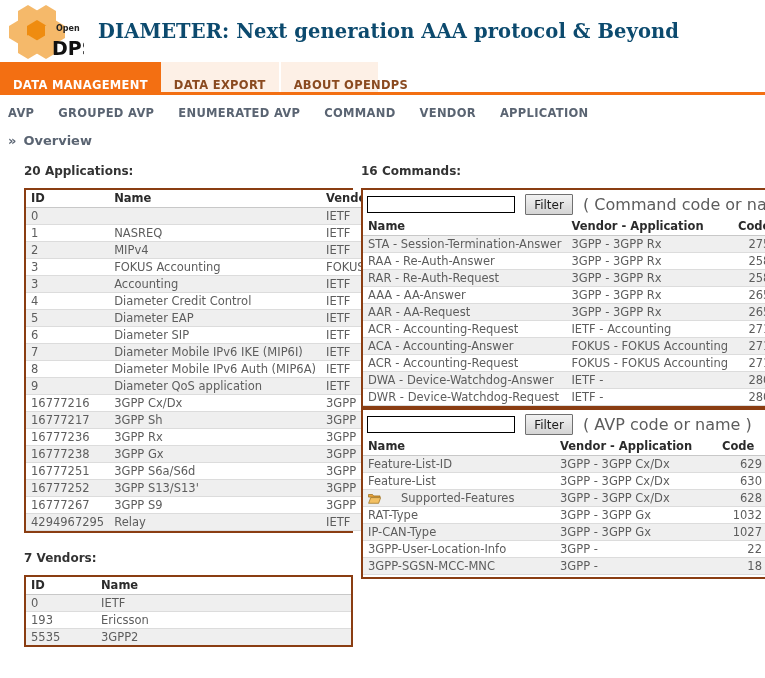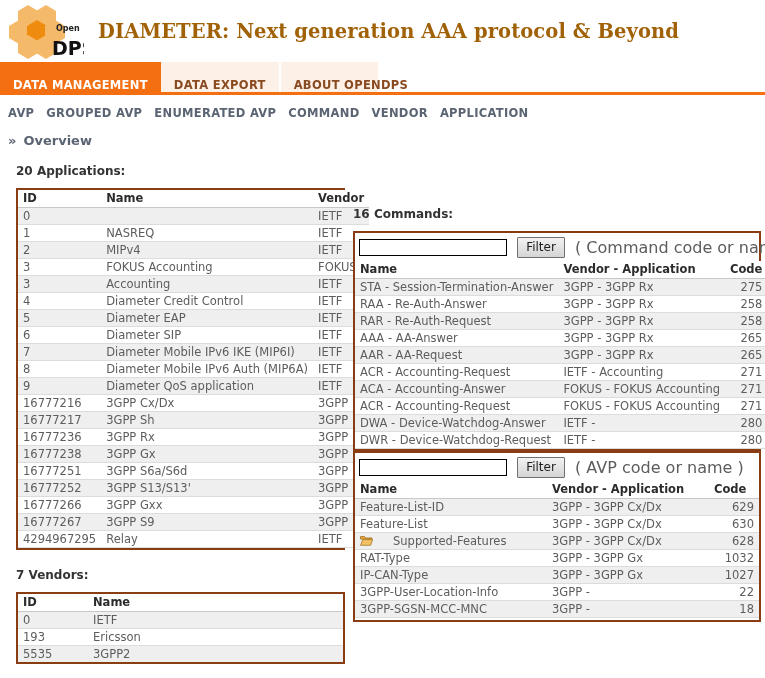--- a/index.html
+++ b/index.html
@@ -28,21 +28,21 @@
     width: 76px;
     height: 56px;
     position: relative;
     flex: 0 0 auto;
   }
   .logo svg { display: block; }
   .site-title {
     font-family: "DejaVu Serif", "Liberation Serif", serif;
     font-weight: bold;
     font-size: 19.5px;
-    color: #a16207;
+    color: #0c4a6e;
     letter-spacing: 0.1px;
     margin-left: 14px;
     white-space: nowrap;
   }
 
   
   .tabbar {
     position: relative;
     height: 30px;
     display: flex;
@@ -75,21 +75,21 @@
     color: #ffffff;
     border-right: none;
   }
 
   
   .subnav {
     display: flex;
     align-items: center;
     height: 28px;
     padding: 0 8px;
-    gap: 12px;
+    gap: 24px;
     margin-top: 4px;
   }
   .subnav-item {
     font-size: 11.5px;
     font-weight: bold;
     letter-spacing: 0.3px;
     color: #5a6472;
     cursor: pointer;
     white-space: nowrap;
   }
@@ -102,22 +102,22 @@
     color: #5a6472;
     display: flex;
     align-items: baseline;
     gap: 7px;
   }
   .breadcrumb .chev { color: #5a6472; font-size: 13px; }
 
   
   .content {
     display: flex;
-    align-items: center;
-    padding: 14px 0 0 8px;
+    align-items: flex-start;
+    padding: 14px 0 0 16px;
   }
   .col-left  { width: 345px; padding: 0 8px; box-sizing: border-box; }
   .col-right { width: 420px; padding: 0 12px 0 0; box-sizing: border-box; }
 
   .section-title {
     font-size: 12px;
     font-weight: bold;
     color: #333333;
     margin: 0 0 10px 0;
   }
@@ -346,25 +346,20 @@
               <td class="c-id">16777251</td>
               <td>3GPP S6a/S6d</td>
               <td class="c-vendor">3GPP</td>
             </tr>
             <tr>
               <td class="c-id">16777252</td>
               <td>3GPP S13/S13'</td>
               <td class="c-vendor">3GPP</td>
             </tr>
             <tr>
-              <td class="c-id">16777266</td>
-              <td>3GPP Gxx</td>
-              <td class="c-vendor">3GPP</td>
-            </tr>
-            <tr>
               <td class="c-id">16777267</td>
               <td>3GPP S9</td>
               <td class="c-vendor">3GPP</td>
             </tr>
             <tr>
               <td class="c-id">4294967295</td>
               <td>Relay</td>
               <td class="c-vendor">IETF</td>
             </tr>
           </tbody>

